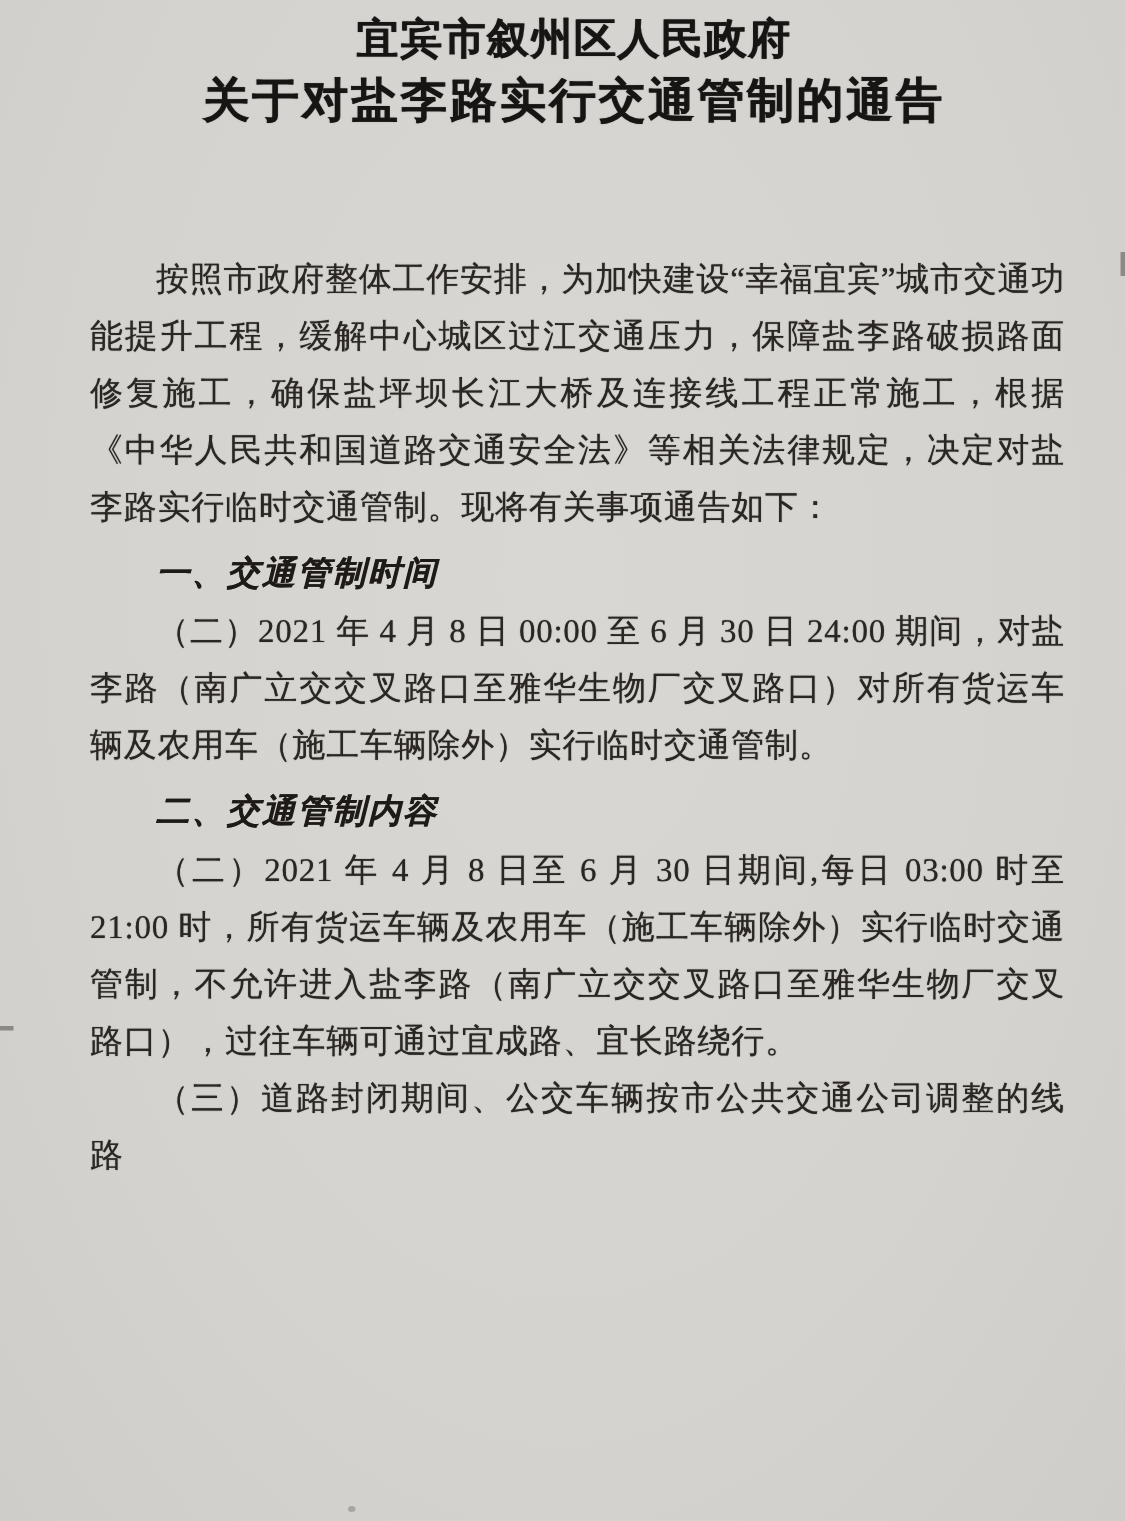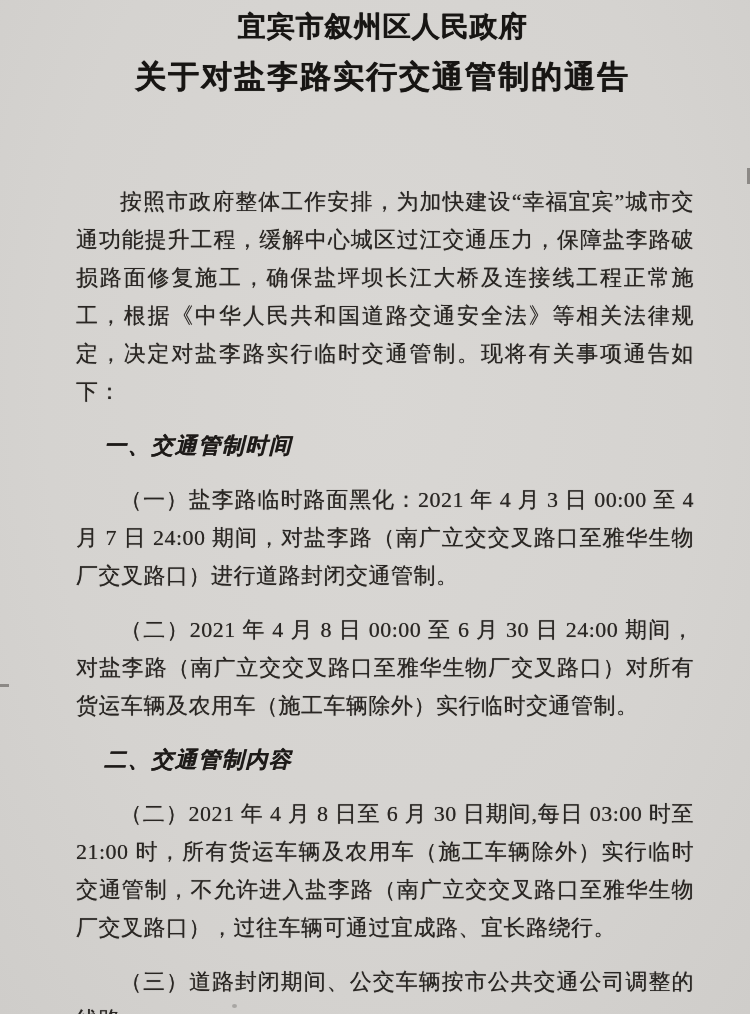--- a/index.html
+++ b/index.html
@@ -20,37 +20,37 @@
     position: absolute;
     top: 8px;
     left: 0;
     right: 14px;
     text-align: center;
     color: #171513;
     font-weight: 700;
     text-shadow: 0.5px 0.4px 0 rgba(23,21,19,0.85), 0 0 1px rgba(23,21,19,0.35);
   }
   .title-line { font-size: 28px; line-height: 37px; letter-spacing: 1px; padding-left: 29px; }
-  .title-line.big { font-size: 31px; line-height: 40px; letter-spacing: 2px; margin-top: 12px; }
+  .title-line.big { font-size: 31px; line-height: 40px; letter-spacing: 2px; margin-top: 2px; }
 
   
   .content {
     position: absolute;
     top: 167px;
     left: 60px;
     right: 40px;
     font-size: 22px;
     line-height: 38px;
     letter-spacing: 0.5px;
     text-align: justify;
     text-justify: inter-character;
     color: #292623;
     text-shadow: 0 0 0.7px rgba(46,42,38,0.75);
   }
-  .content p { margin: 16px; text-indent: 2em; }
+  .content p { margin: 0; text-indent: 2em; }
   .sec-heading {
     margin: 6px 0 1px 0;
     text-indent: 2em;
     font-family: "Liberation Sans", sans-serif;
     font-weight: 700;
     font-size: 22px;
     line-height: 38px;
     letter-spacing: 1.5px;
     color: #1d1a18;
     text-shadow: 0.4px 0 0 rgba(29,26,24,0.9);
@@ -71,21 +71,20 @@
 
   <div class="title-block">
     <div class="title-line">宜宾市叙州区人民政府</div>
     <div class="title-line big">关于对盐李路实行交通管制的通告</div>
   </div>
 
   <div class="content">
     <p>按照市政府整体工作安排，为加快建设“幸福宜宾”城市交通功能提升工程，缓解中心城区过江交通压力，保障盐李路破损路面修复施工，确保盐坪坝长江大桥及连接线工程正常施工，根据《中华人民共和国道路交通安全法》等相关法律规定，决定对盐李路实行临时交通管制。现将有关事项通告如下：</p>
 
     <div class="sec-heading">一、交通管制时间</div>
-    <p>（一）盐李路临时路面黑化：2021 年 4 月 3 日 00:00 至 4 月 7 日 24:00 期间，对盐李路（南广立交交叉路口至雅华生物厂交叉路口）进行道路封闭交通管制。</p>
     <p>（二）2021 年 4 月 8 日 00:00 至 6 月 30 日 24:00 期间，对盐李路（南广立交交叉路口至雅华生物厂交叉路口）对所有货运车辆及农用车（施工车辆除外）实行临时交通管制。</p>
 
     <div class="sec-heading">二、交通管制内容</div>
     <p>（二）2021 年 4 月 8 日至 6 月 30 日期间,每日 03:00 时至 21:00 时，所有货运车辆及农用车（施工车辆除外）实行临时交通管制，不允许进入盐李路（南广立交交叉路口至雅华生物厂交叉路口），过往车辆可通过宜成路、宜长路绕行。</p>
     <p>（三）道路封闭期间、公交车辆按市公共交通公司调整的线路</p>
   </div>
 
   <div class="speck dash-left"></div>
   <div class="speck edge-right"></div>
   <div class="speck dot-bottom"></div>

